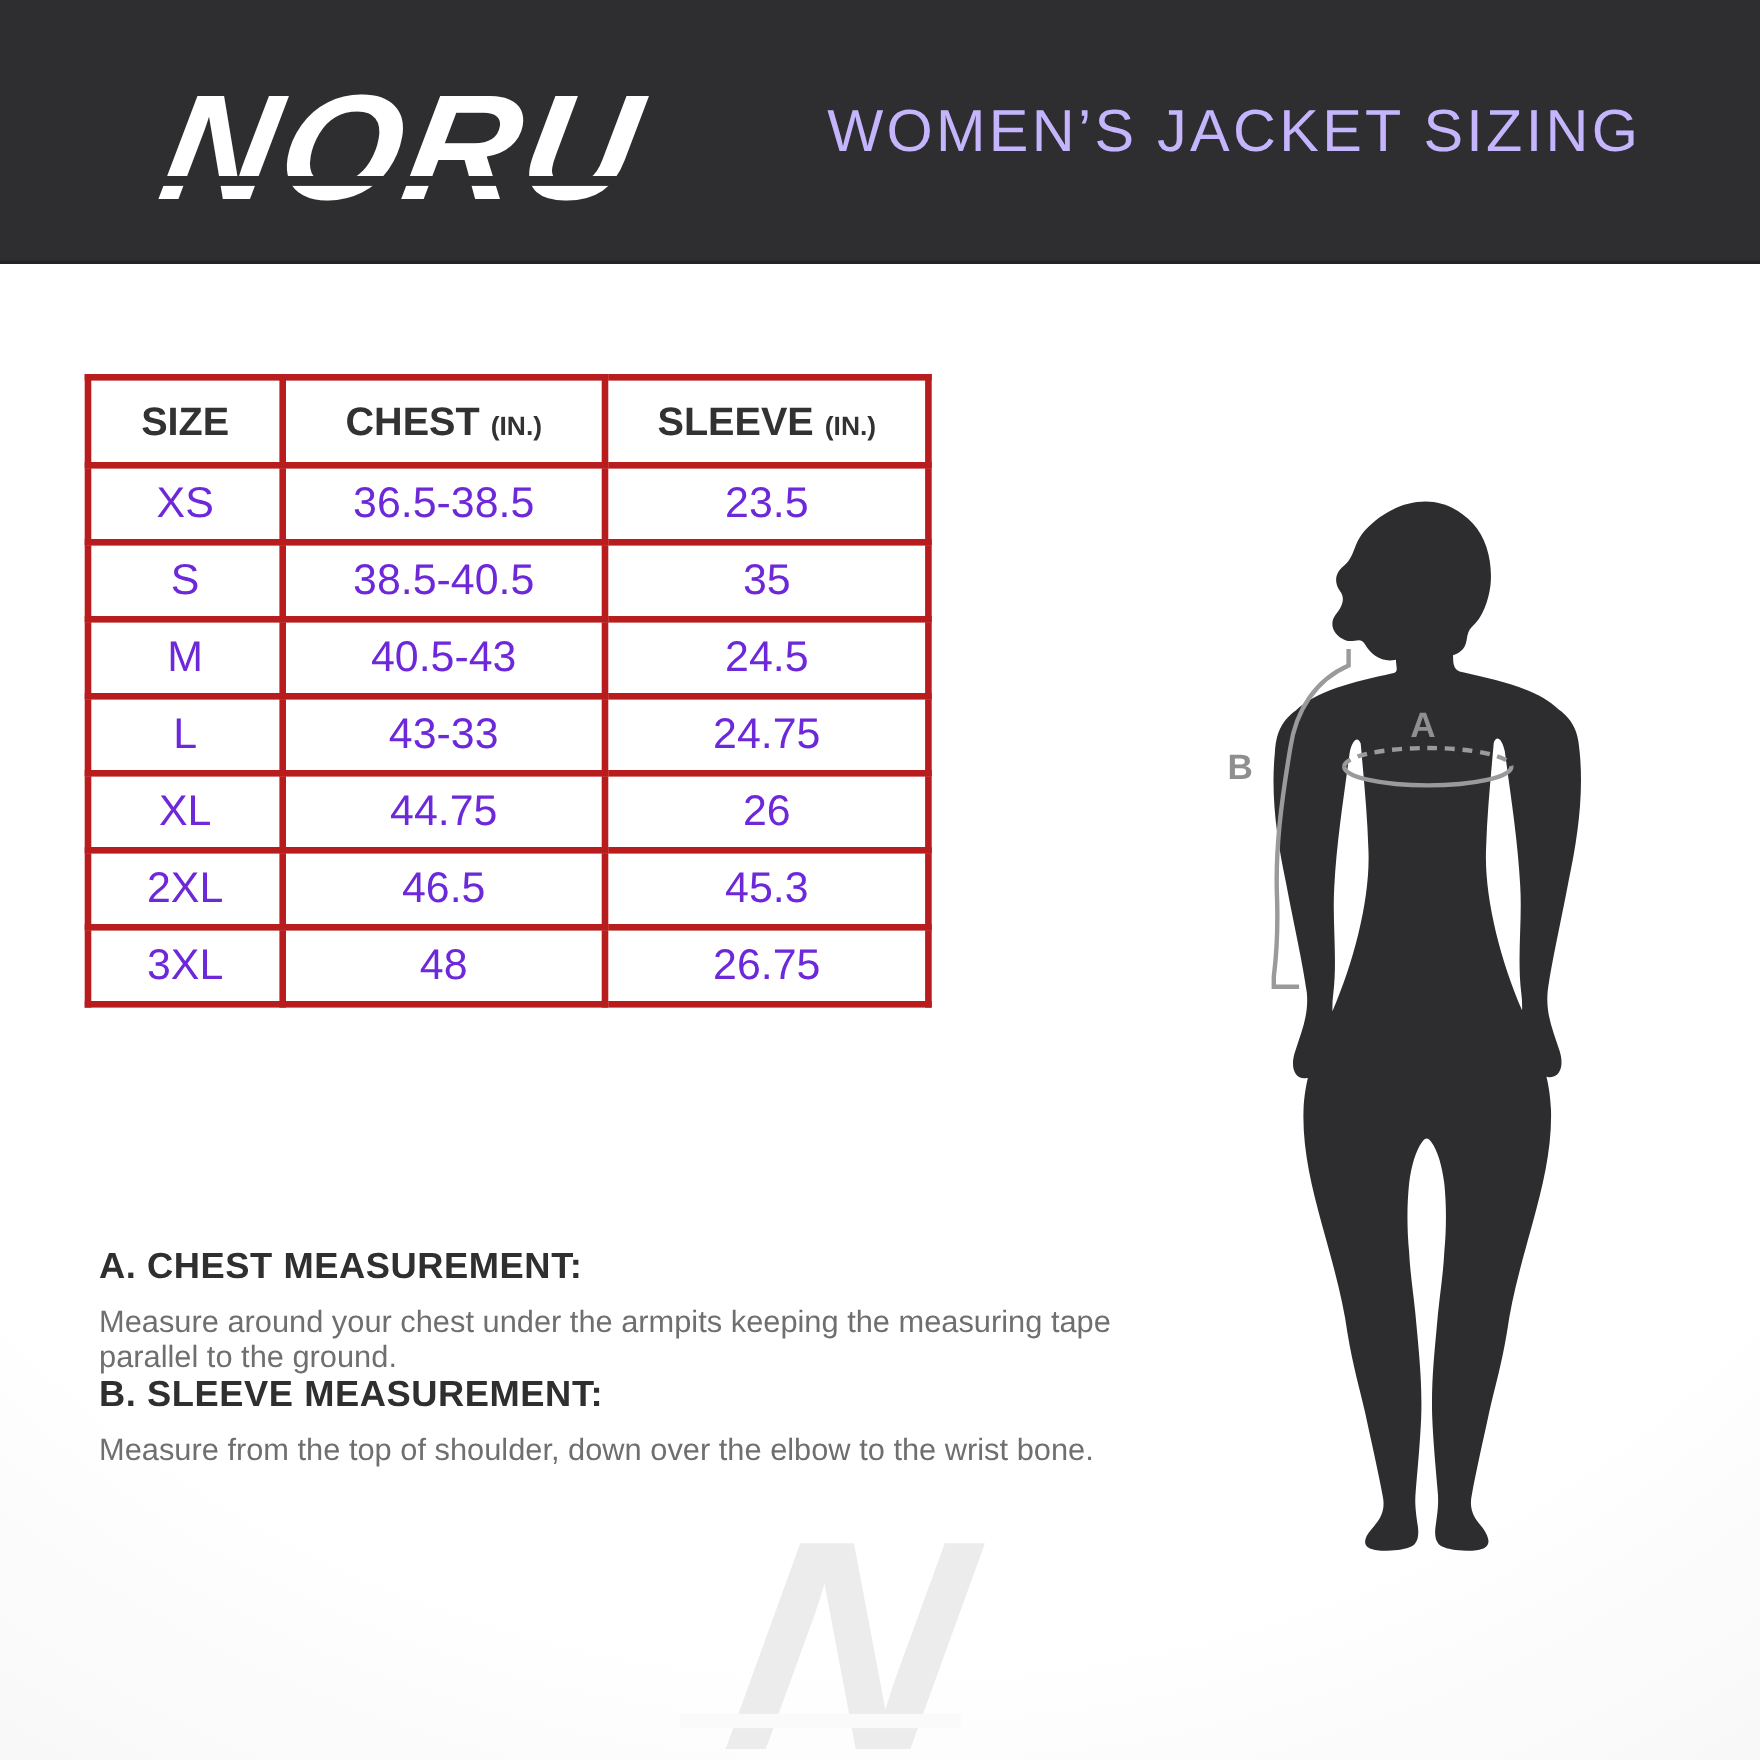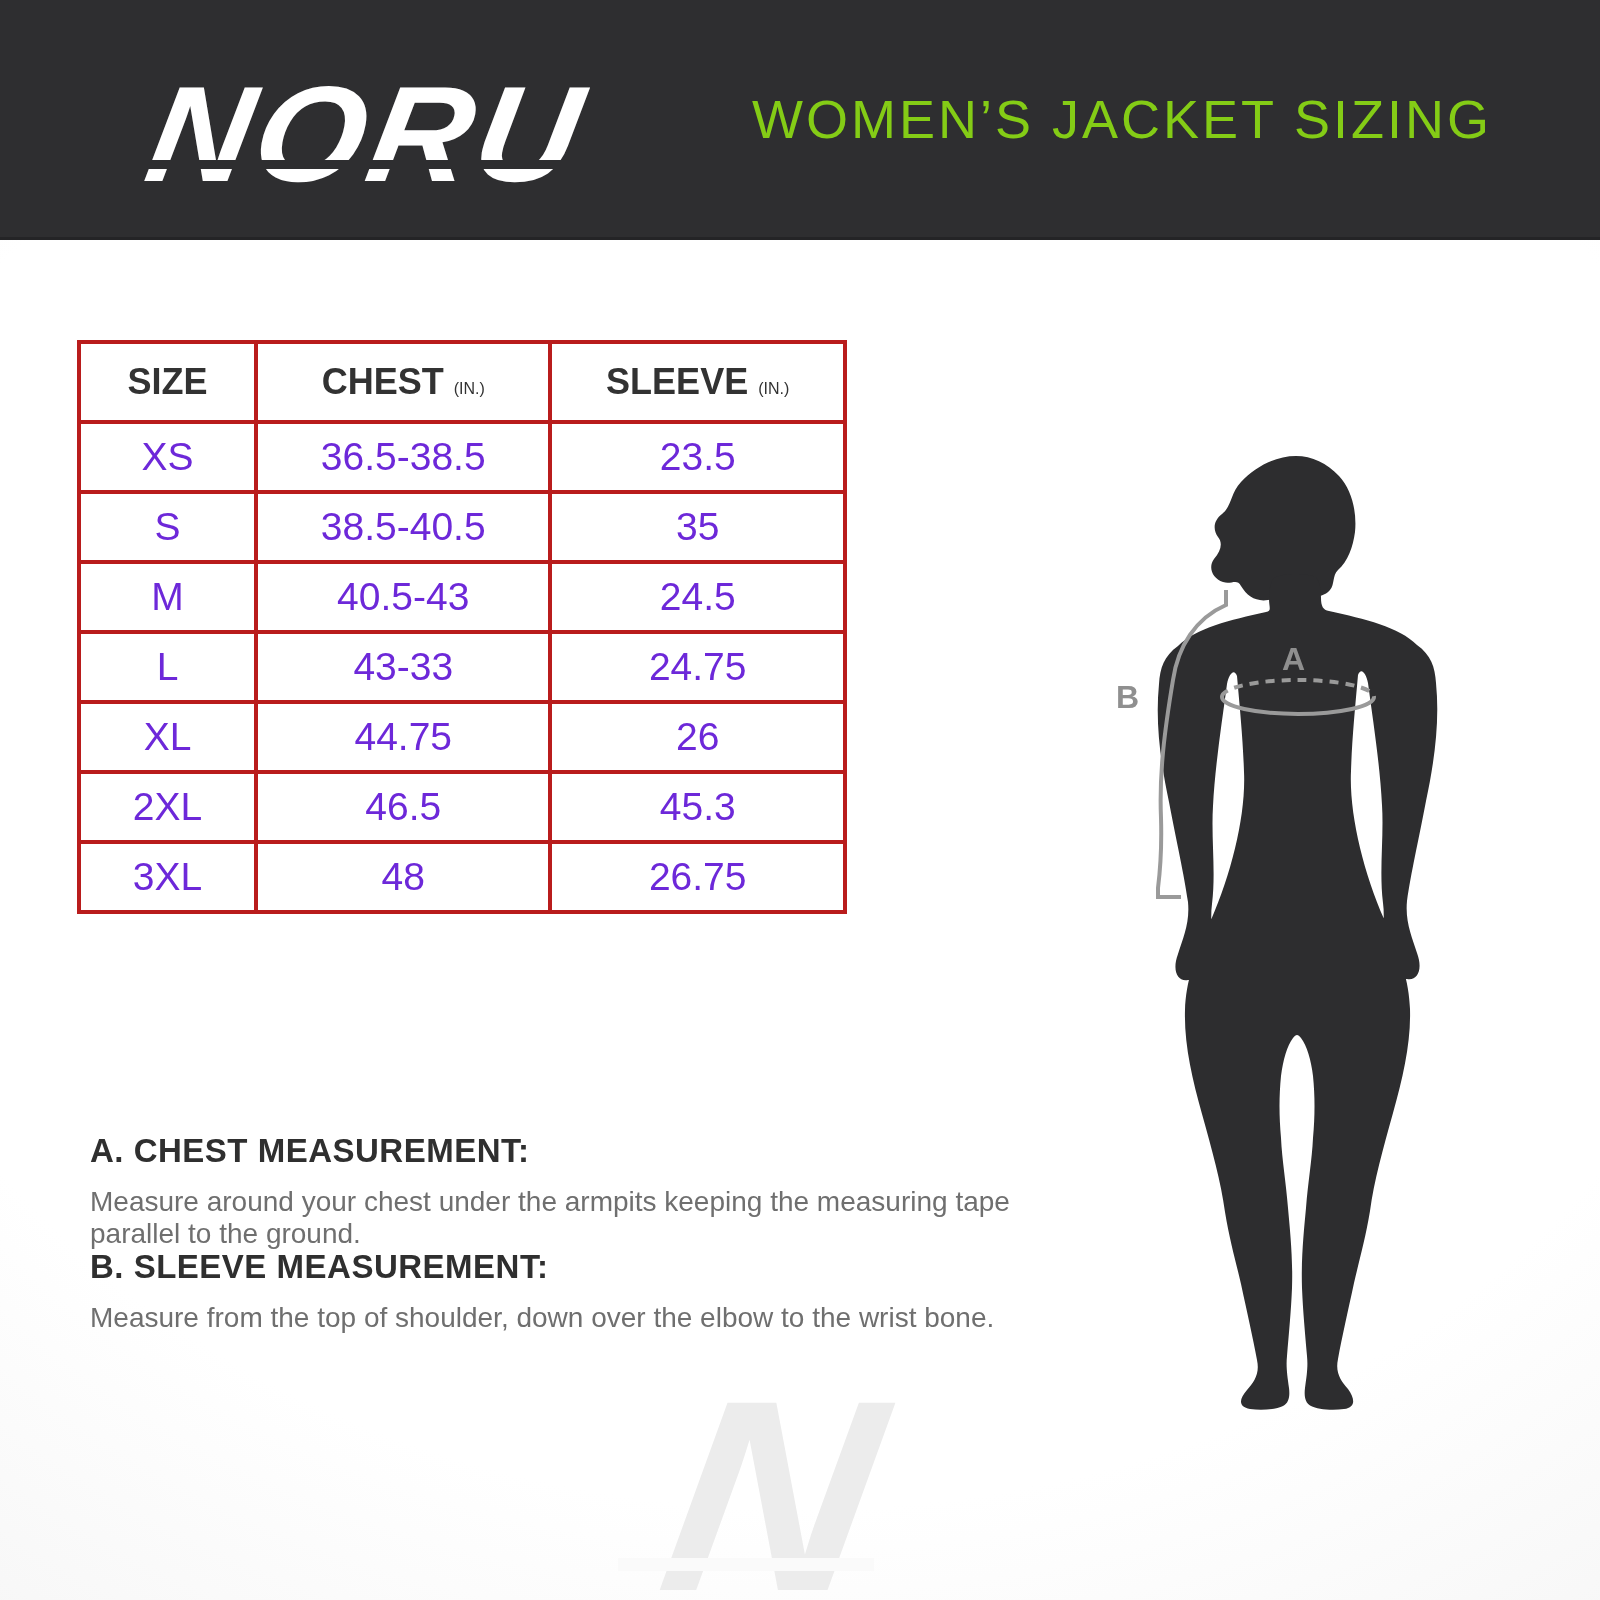--- a/index.html
+++ b/index.html
@@ -19,33 +19,33 @@
     display:inline-block; color:#ffffff; font-weight:bold; font-style:italic;
     font-size:136px; line-height:1; letter-spacing:4px;
     transform: skewX(-10deg) scaleX(1.04); transform-origin:left bottom;
   }
   .logo-slit {
     position:absolute; left:-14px; right:-14px; top:94px; height:9px;
     background:#2e2e30;
   }
   .title {
     position:absolute; right:108px; top:88px;
-    font-size:54px; font-weight:400; color:#84cc16; letter-spacing:3px;
+    font-size:54px; font-weight:400; color:#c4b5fd; letter-spacing:3px;
     white-space:nowrap;
   }
   
   .size-table {
     position:absolute; left:77px; top:340px; width:770px;
     border-collapse:collapse; background:#ffffff;
   }
   .size-table th, .size-table td {
-    border:4px solid #b91c1c; text-align:center; vertical-align:middle;
+    border:6px solid #b91c1c; text-align:center; vertical-align:middle;
   }
   .size-table thead th { height:80px; font-size:36px; color:#323232; font-weight:bold; }
-  .col-unit { font-size:16px; font-weight:normal; }
+  .col-unit { font-size:24px; font-weight:bold; }
   .size-table tbody td { height:70px; font-size:39px; font-weight:400; color:#6d28d9; }
   
   .note { position:absolute; left:90px; width:1000px; }
   .note-a { top:1132px; }
   .note-b { top:1248px; }
   .note h2 { font-size:33px; font-weight:bold; color:#2f2f2f; letter-spacing:0.5px; margin-bottom:16px; }
   .note p  { font-size:28px; font-weight:400; color:#6f6f6f; }
   
   .figure { position:absolute; left:1080px; top:420px; width:440px; height:1000px; }
   .sil { fill:#2d2d2f; }

